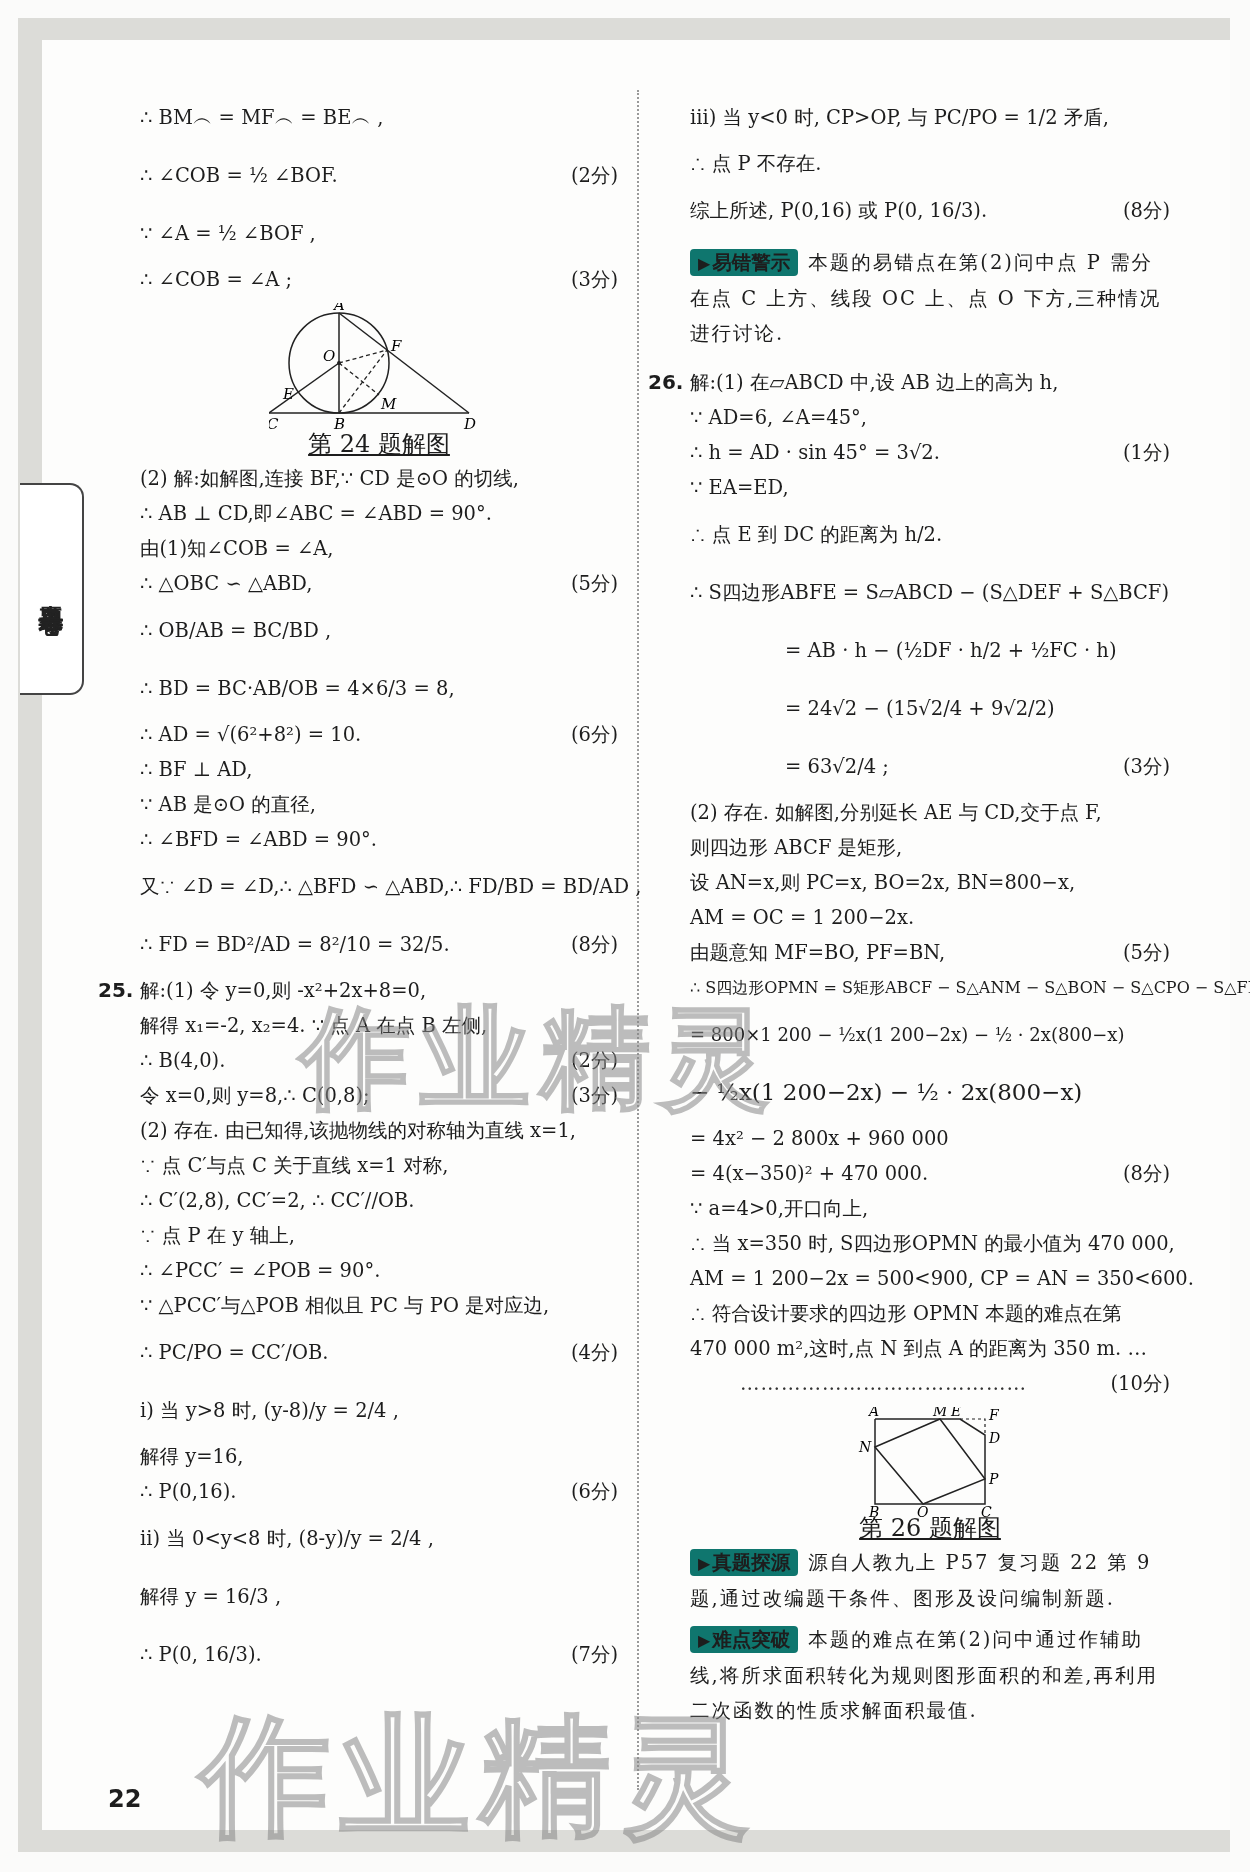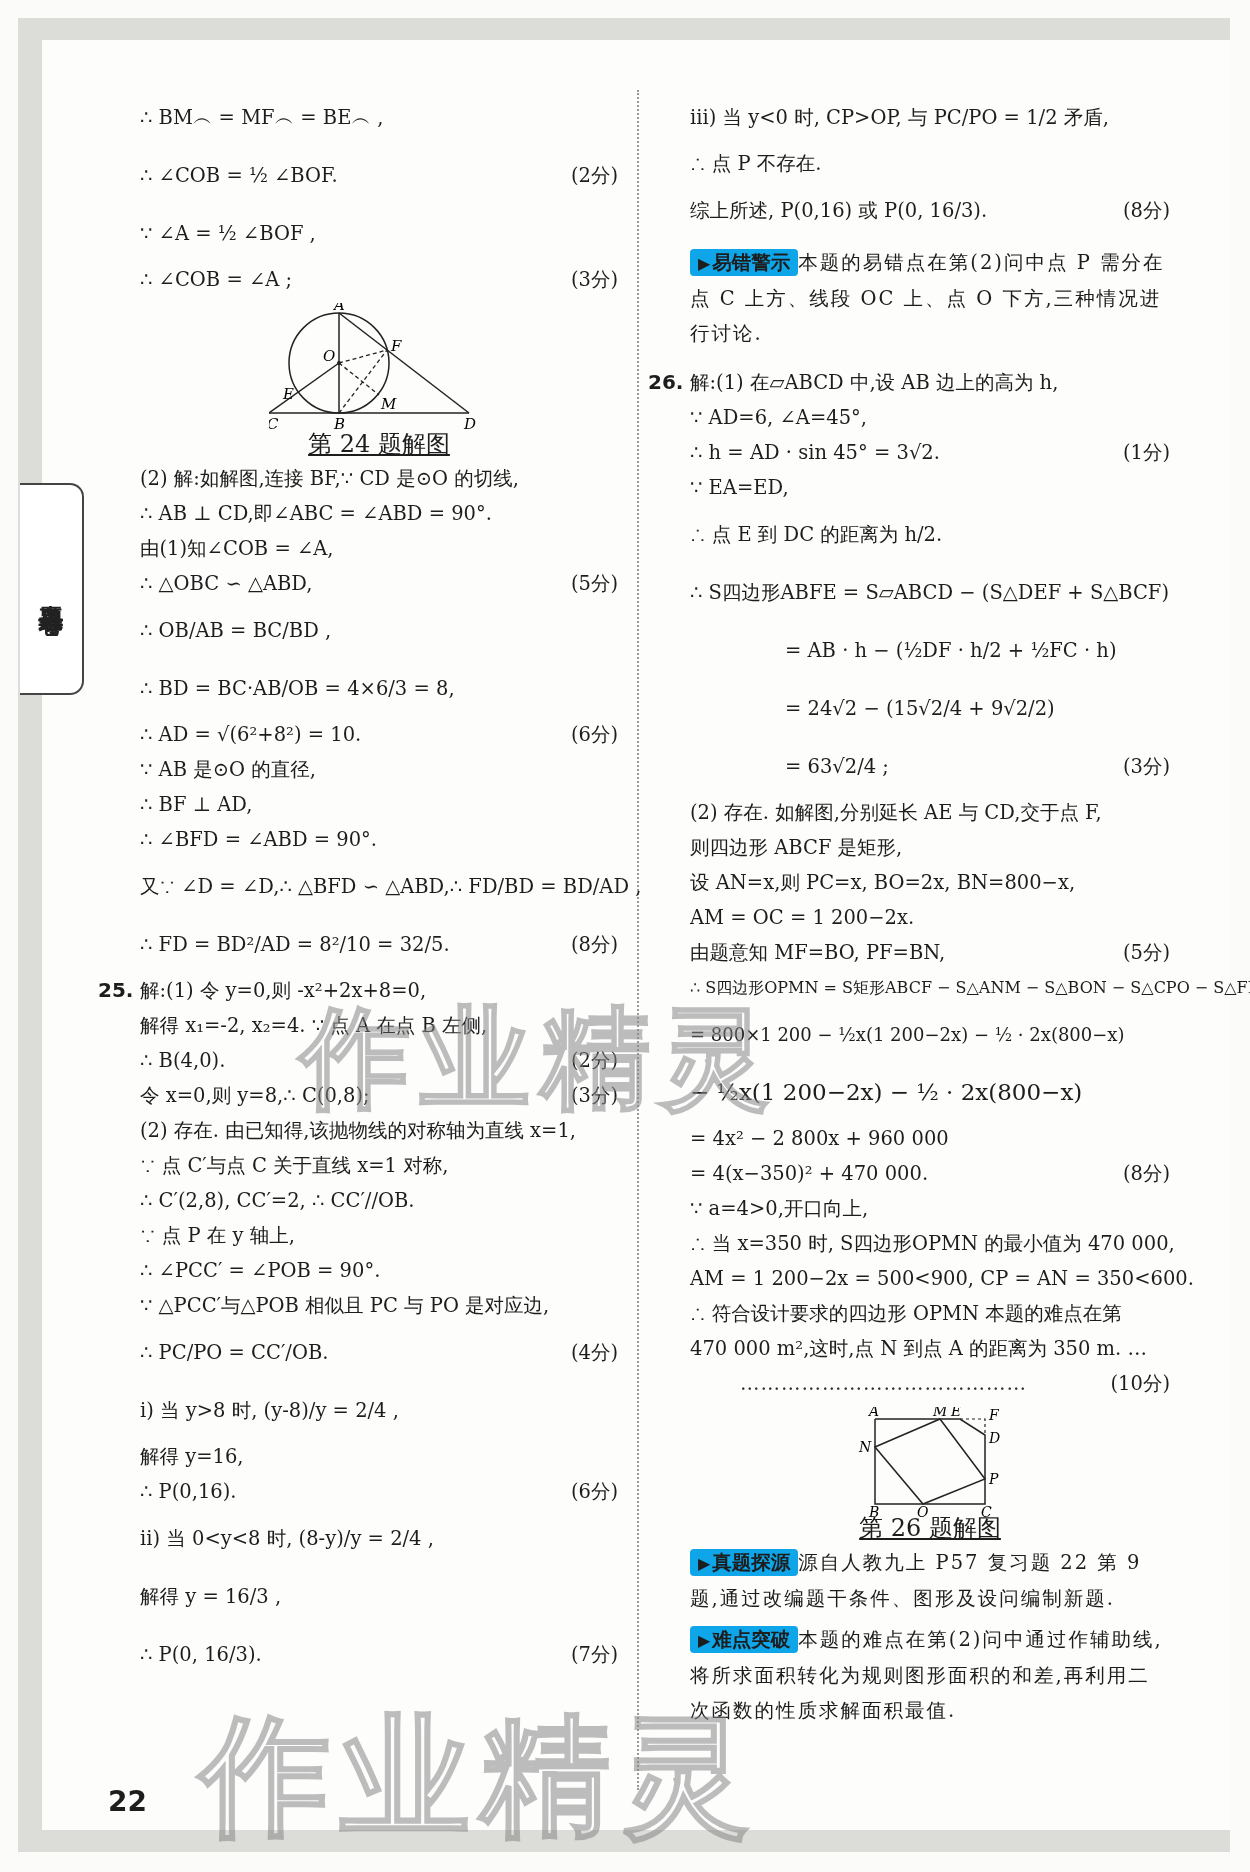--- a/index.html
+++ b/index.html
@@ -19,24 +19,24 @@
   .col-left { left:140px; top:88px; width:478px; }
   .col-right { left:690px; top:88px; width:480px; }
   .line { position:relative; white-space:nowrap; min-height:35px; display:flex; align-items:center; }
   .line.tall { min-height:58px; }
   .score { position:absolute; right:0; }
   .dots { position:absolute; color:#333; letter-spacing:1px; }
   .fig { display:flex; flex-direction:column; align-items:center; margin:6px 0; }
   .fig-caption { font-size:24px; line-height:22px;text-decoration:underline; }
   .qnum { position:absolute; left:-42px; font-family:"DejaVu Sans",sans-serif; font-weight:bold; font-size:20px; }
   .tip { margin-top:6px; line-height:35px; white-space:normal; letter-spacing:2px; }
-  .tip-label { font-family:"DejaVu Sans",sans-serif; font-weight:bold; background:#0ea5e9; padding:2px 8px;
-               border-radius:4px; letter-spacing:0; }
+  .tip-label { font-family:"DejaVu Sans",sans-serif; font-weight:bold; background:#0f766e; padding:2px 8px;
+               border-radius:4px; margin-right:10px; letter-spacing:0; }
   .tri { font-size:16px; margin-right:2px; }
-  .page-num { position:absolute; left:108px; top:1785px; font-family:"DejaVu Sans",sans-serif; font-weight:bold; font-size:28px; }
+  .page-num { position:absolute; left:108px; top:1785px; font-family:"DejaVu Sans",sans-serif; font-weight:bold; font-size:24px; }
   .watermark { position:absolute; font-family:Liberation Sans, sans-serif; font-weight:bold; color:transparent;
                -webkit-text-stroke:2px #888; opacity:.55; letter-spacing:10px; }
 </style>
 </head>
 <body>
 
 <div class="frame-top"></div>
 <div class="frame-left"></div>
 <div class="frame-bottom"></div>
 <div class="page"></div>
@@ -105,24 +105,24 @@
       <span>∴ OB/AB = BC/BD ,</span>
     </div>
   <div class="line tall">
       <span>∴ BD = BC·AB/OB = 4×6/3 = 8,</span>
     </div>
   <div class="line">
       <span>∴ AD = √(6²+8²) = 10.</span>
       <span class="score">(6分)</span>
     </div>
   <div class="line">
+      <span>∴ BF ⊥ AD,</span>
+    </div>
+  <div class="line">
       <span>∵ AB 是⊙O 的直径,</span>
-    </div>
-  <div class="line">
-      <span>∴ BF ⊥ AD,</span>
     </div>
   <div class="line">
       <span>∴ ∠BFD = ∠ABD = 90°.</span>
     </div>
   <div class="line tall">
       <span>又∵ ∠D = ∠D,∴ △BFD ∽ △ABD,∴ FD/BD = BD/AD ,</span>
     </div>
   <div class="line tall">
       <span>∴ FD = BD²/AD = 8²/10 = 32/5.</span>
       <span class="score">(8分)</span>

